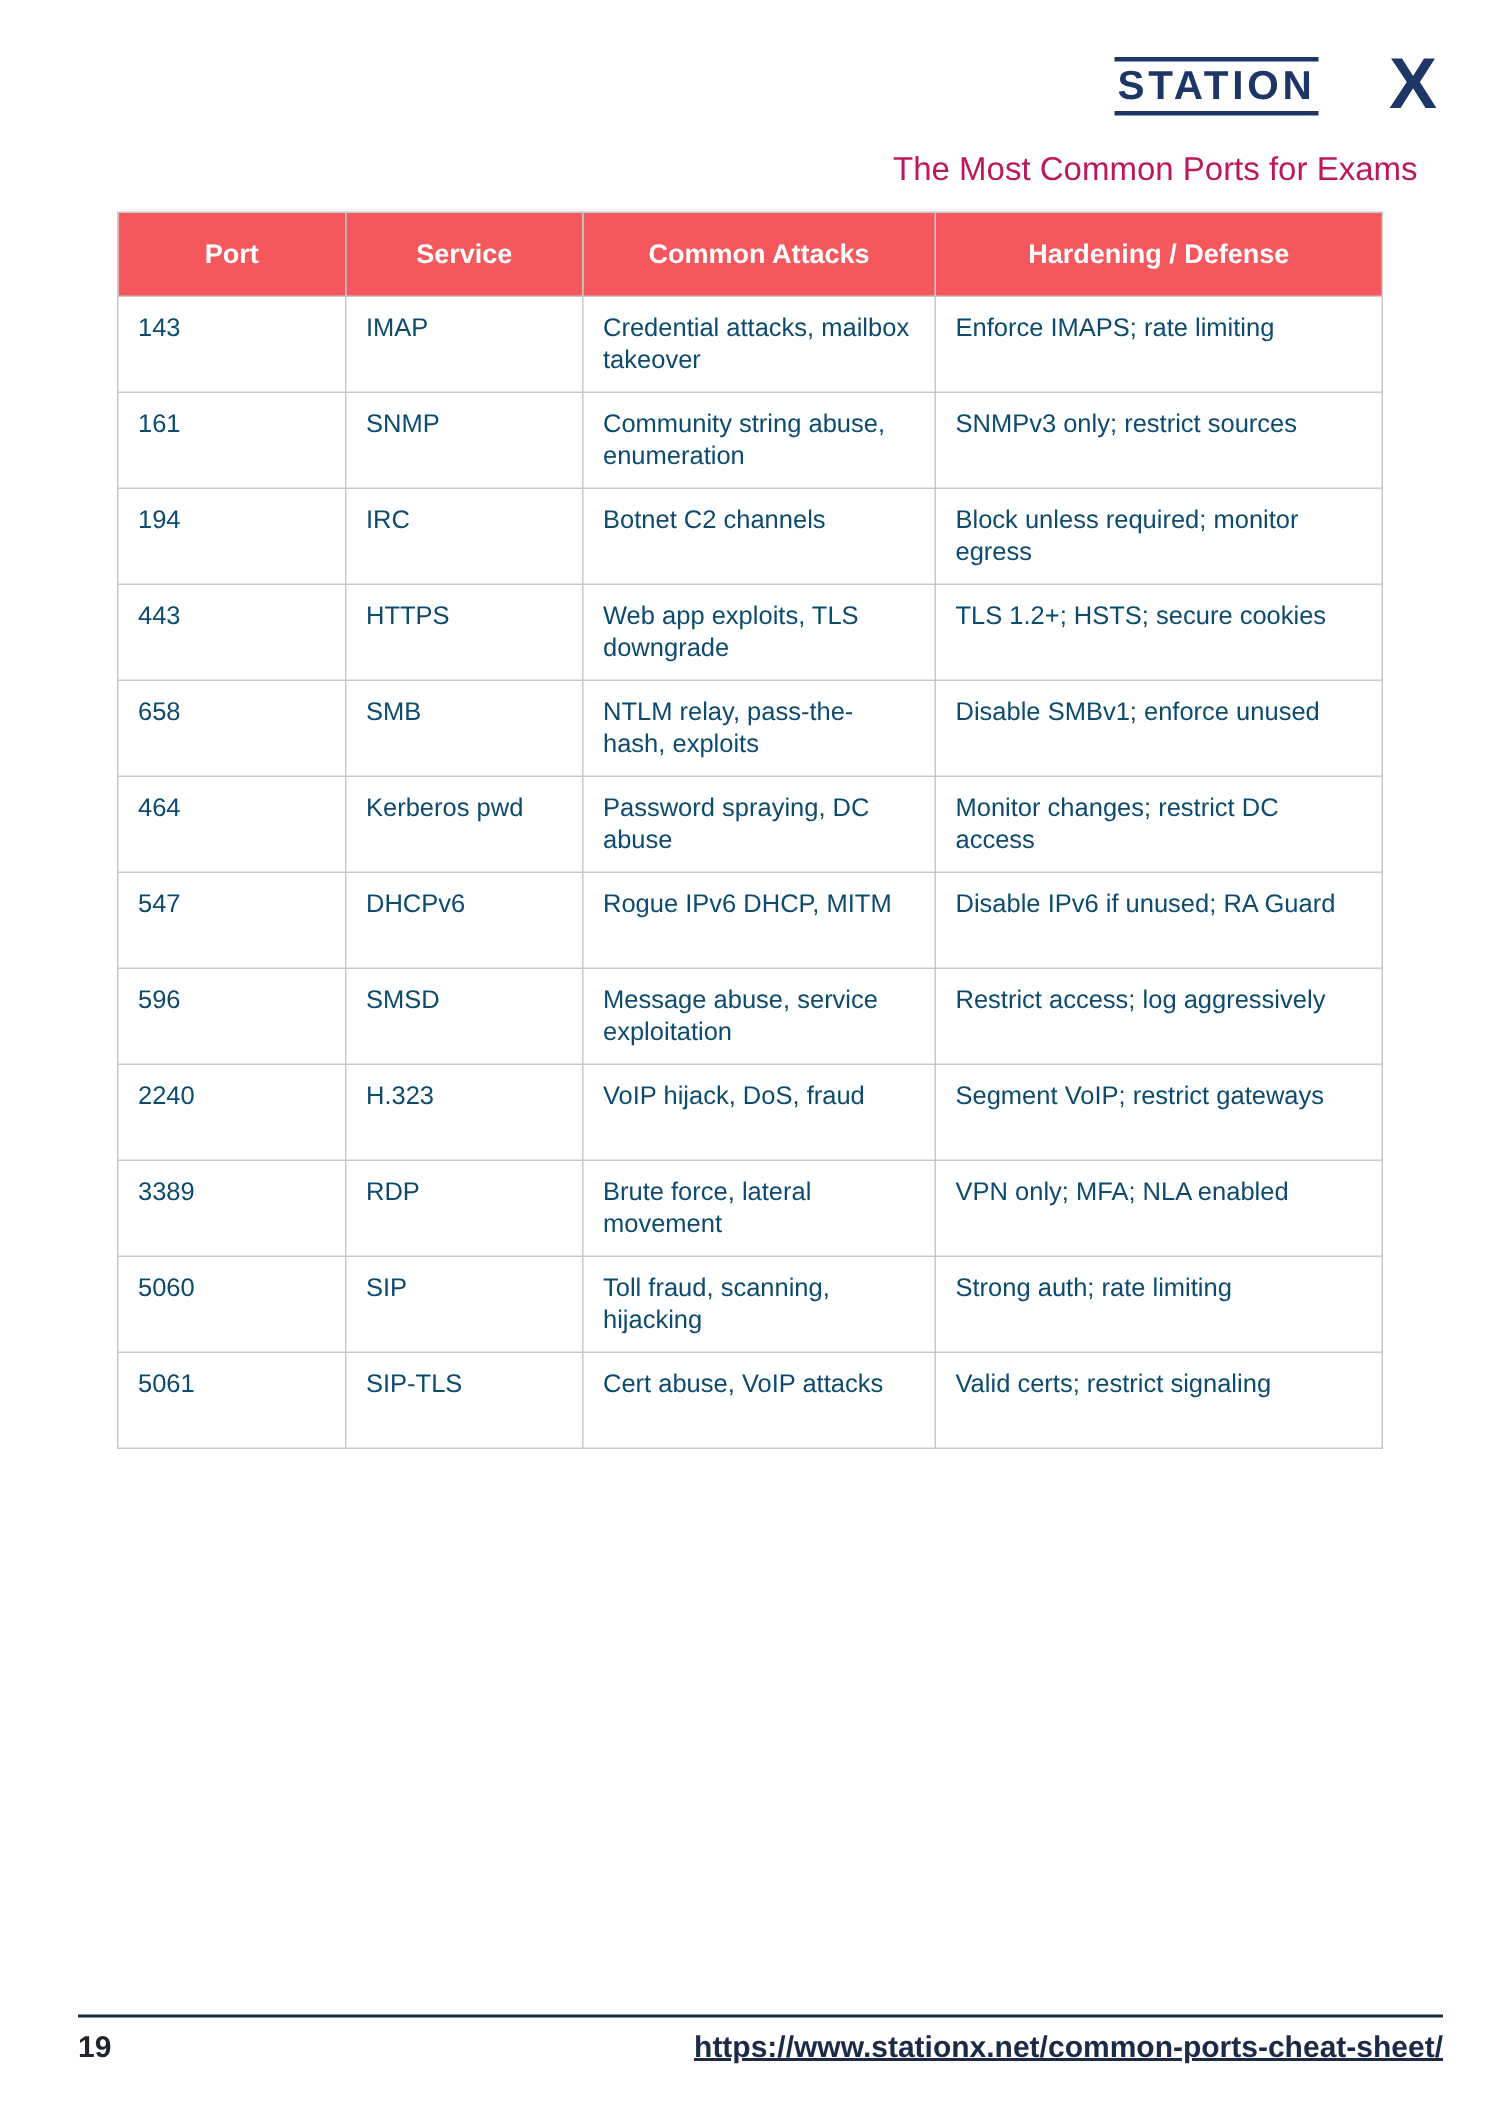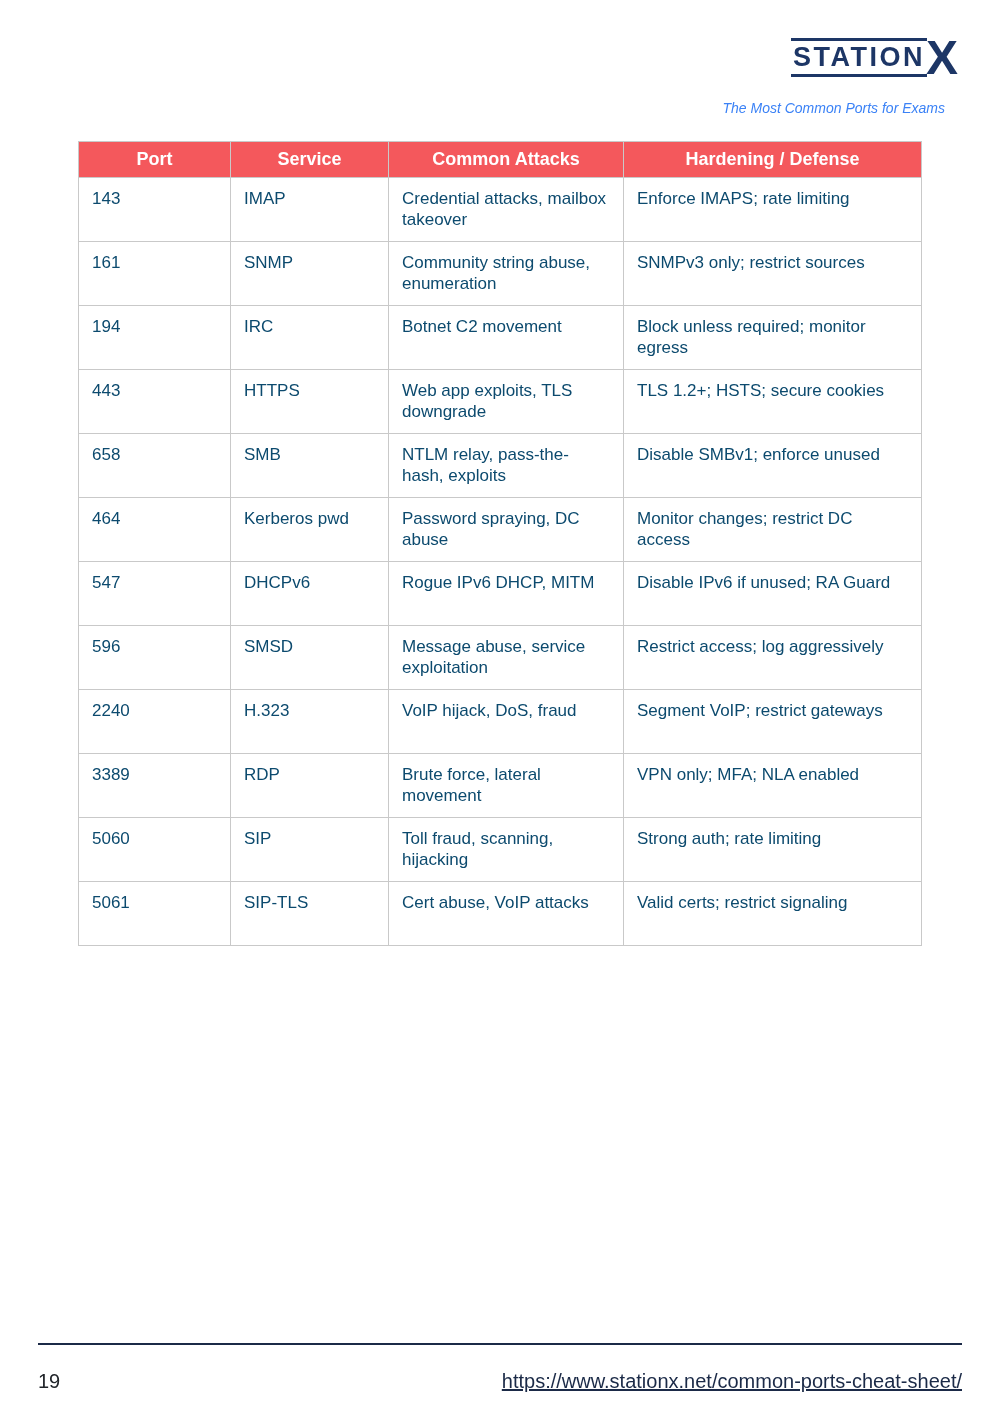--- a/index.html
+++ b/index.html
@@ -16,22 +16,23 @@
     background: #ffffff;
     overflow: hidden;
   }
 
   
   .logo {
     position: absolute;
     top: 38px;
     right: 42px;
     display: flex;
-    align-items: flex-end;
+    align-items: flex-start;
     color: #1d3666;
+    gap: 48px;
   }
   .logo-station {
     font-size: 27px;
     font-weight: 800;
     letter-spacing: 2.5px;
     line-height: 1;
     padding: 3px 2px;
     border-top: 3px solid #1d3666;
     border-bottom: 3px solid #1d3666;
   }
@@ -41,23 +42,22 @@
     line-height: 0.8;
     margin-left: -1px;
     letter-spacing: 0;
   }
 
   
   .title {
     position: absolute;
     top: 100px;
     right: 55px;
-    font-style: italic;
-    font-size: 14px;
-    color: #3b82f6;
+    font-size: 22px;
+    color: #be185d;
   }
 
   
   table.ports {
     position: absolute;
     top: 141px;
     left: 78px;
     width: 843px;
     border-collapse: collapse;
     table-layout: fixed;
@@ -66,46 +66,47 @@
   table.ports col.c-service  { width: 158px; }
   table.ports col.c-attacks  { width: 235px; }
   table.ports col.c-defense  { width: 298px; }
 
   table.ports th {
     background: #f4585c;
     color: #ffffff;
     font-weight: 700;
     font-size: 18px;
     text-align: center;
-    height: 36px;
+    height: 56px;
     border: 1px solid #c9c9c9;
     padding: 6px 8px;
   }
   table.ports td {
     border: 1px solid #c9c9c9;
     vertical-align: top;
     height: 64px;
     padding: 10px 13px;
     font-size: 17px;
     line-height: 21px;
     color: #0c4a6e;
     background: #ffffff;
   }
 
   
   .footer {
     position: absolute;
     top: 1343px;
-    left: 38px;
+    left: 52px;
     right: 38px;
     border-top: 2px solid #1b2a47;
-    padding-top: 25px;
+    padding-top: 9px;
     display: flex;
     justify-content: space-between;
     align-items: baseline;
+    font-weight: bold;
   }
   .footer .page-number {
     font-size: 20px;
     color: #21252a;
   }
   .footer a.url {
     font-size: 20px;
     color: #1b2a47;
     text-decoration: underline;
   }
@@ -146,21 +147,21 @@
         </tr>
         <tr>
           <td>161</td>
           <td>SNMP</td>
           <td>Community string abuse, enumeration</td>
           <td>SNMPv3 only; restrict sources</td>
         </tr>
         <tr>
           <td>194</td>
           <td>IRC</td>
-          <td>Botnet C2 movement</td>
+          <td>Botnet C2 channels</td>
           <td>Block unless required; monitor egress</td>
         </tr>
         <tr>
           <td>443</td>
           <td>HTTPS</td>
           <td>Web app exploits, TLS downgrade</td>
           <td>TLS 1.2+; HSTS; secure cookies</td>
         </tr>
         <tr>
           <td>658</td>

